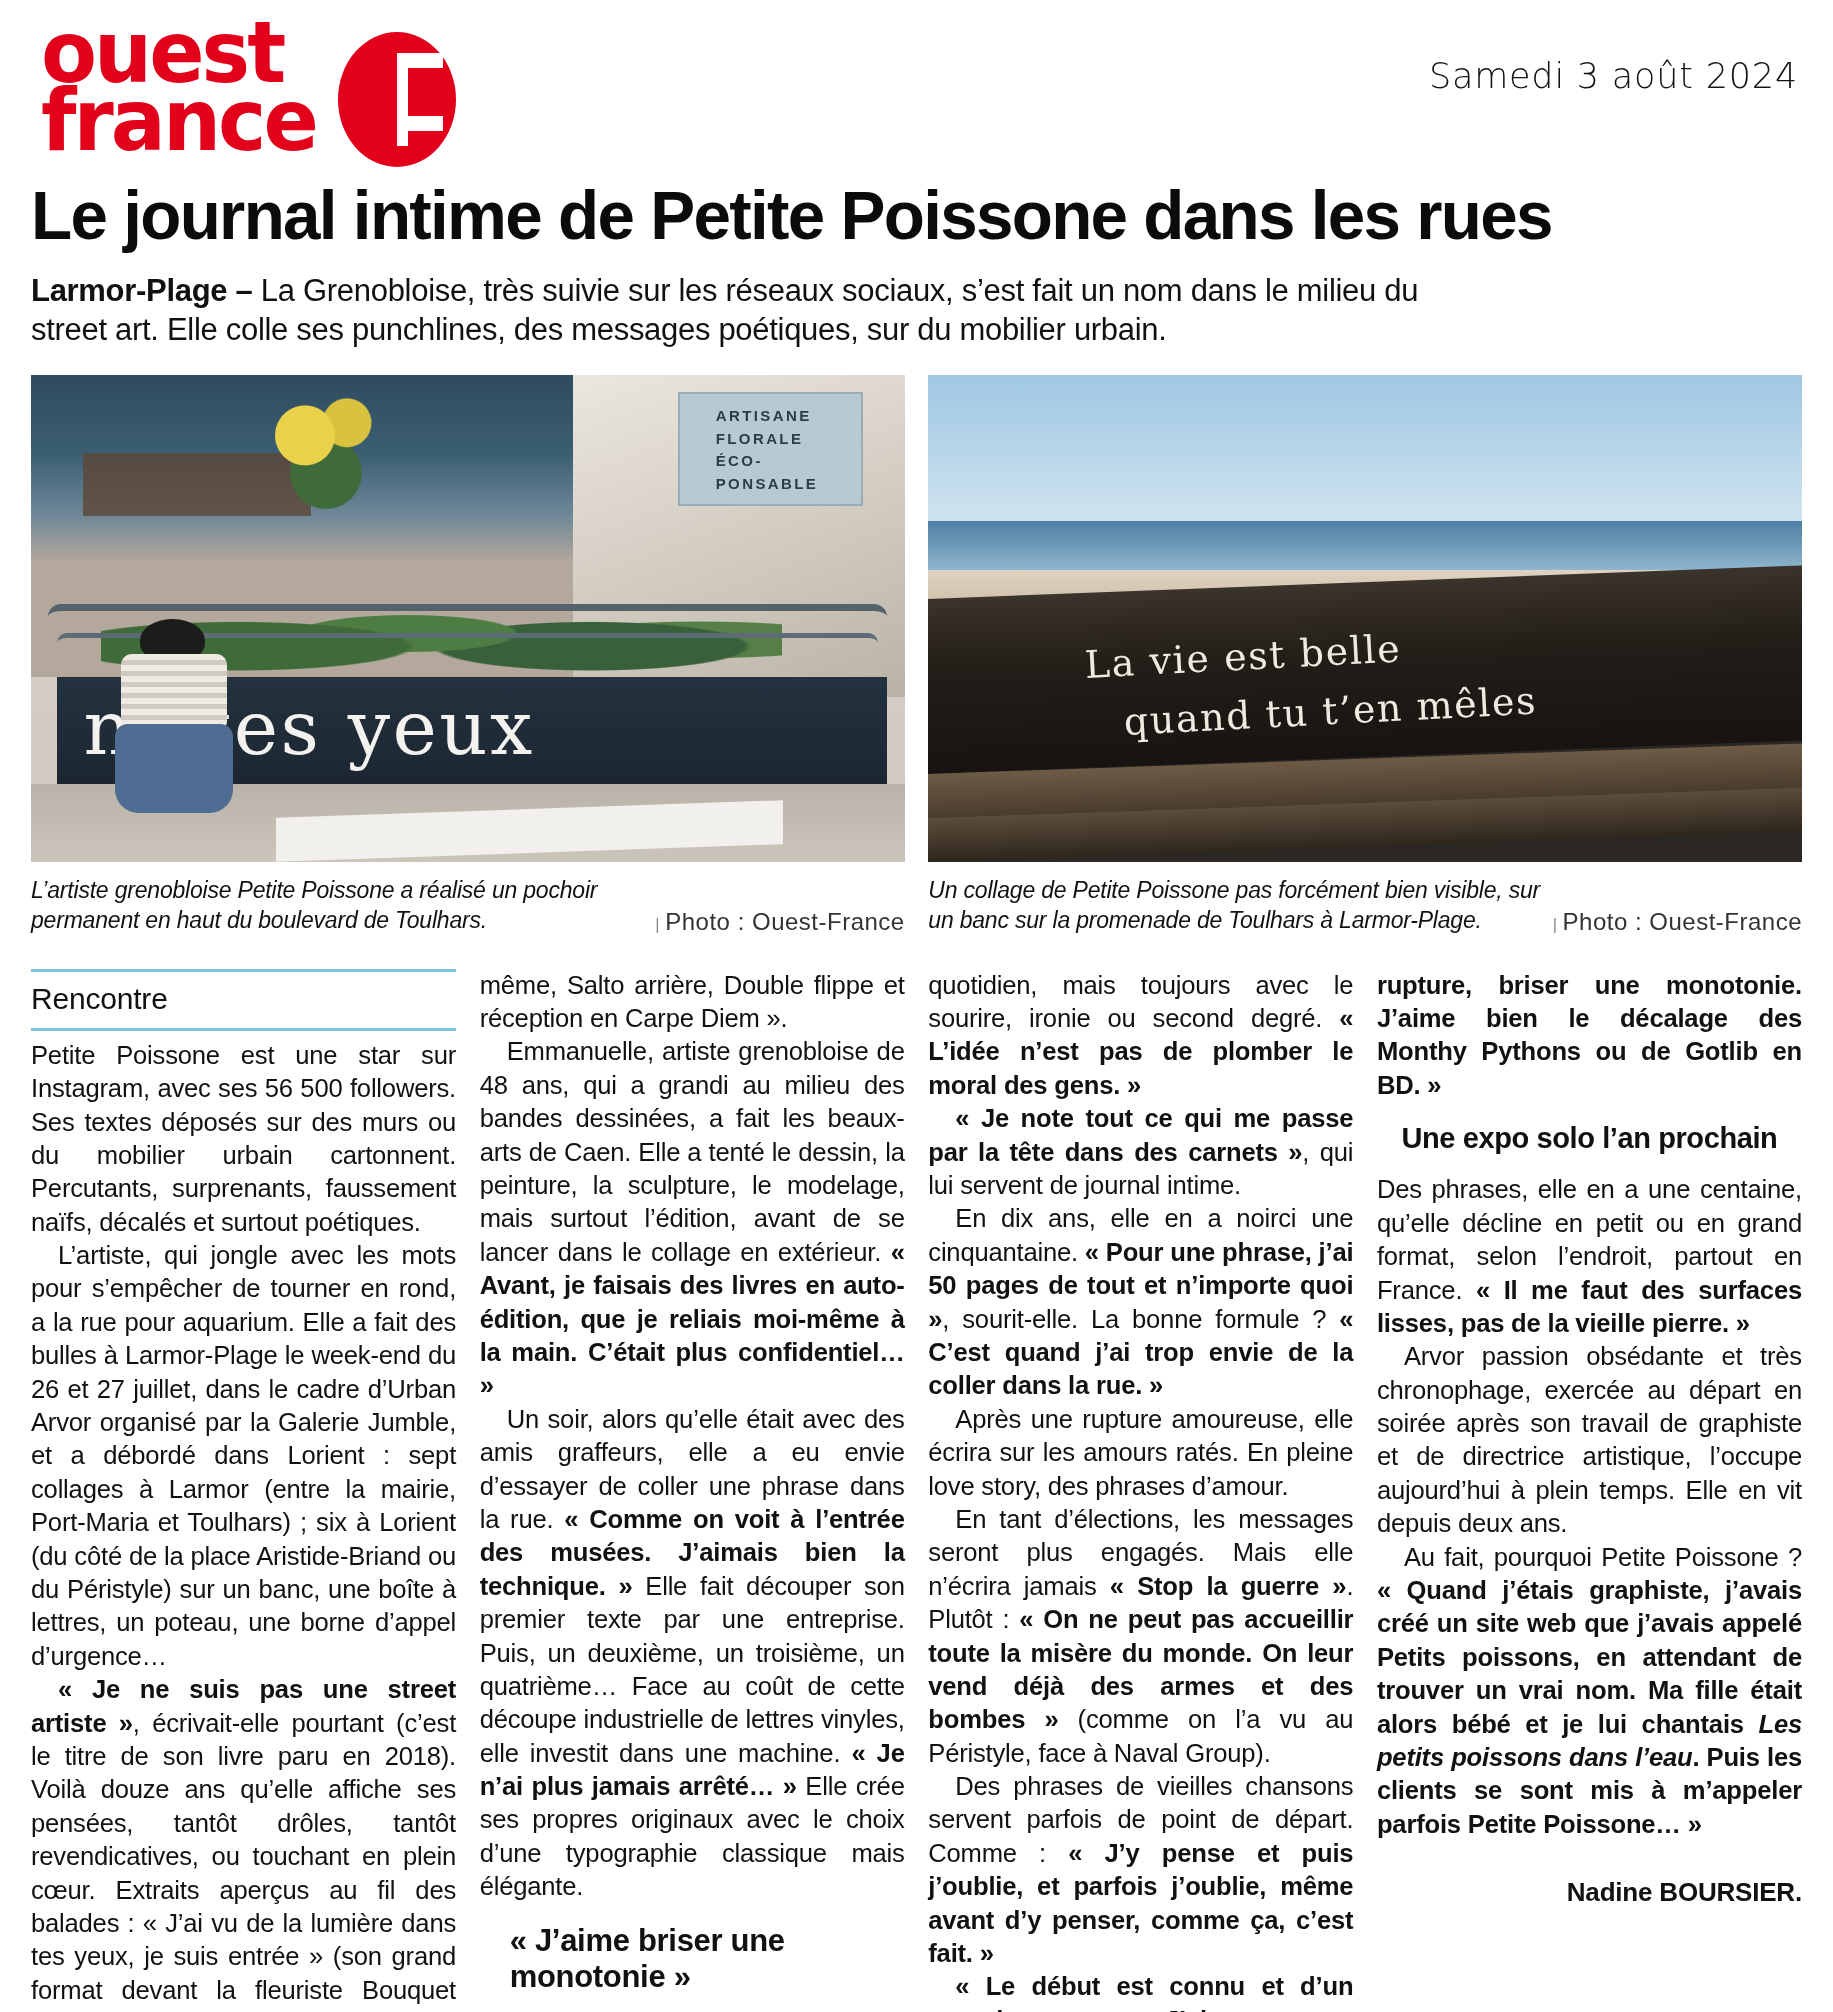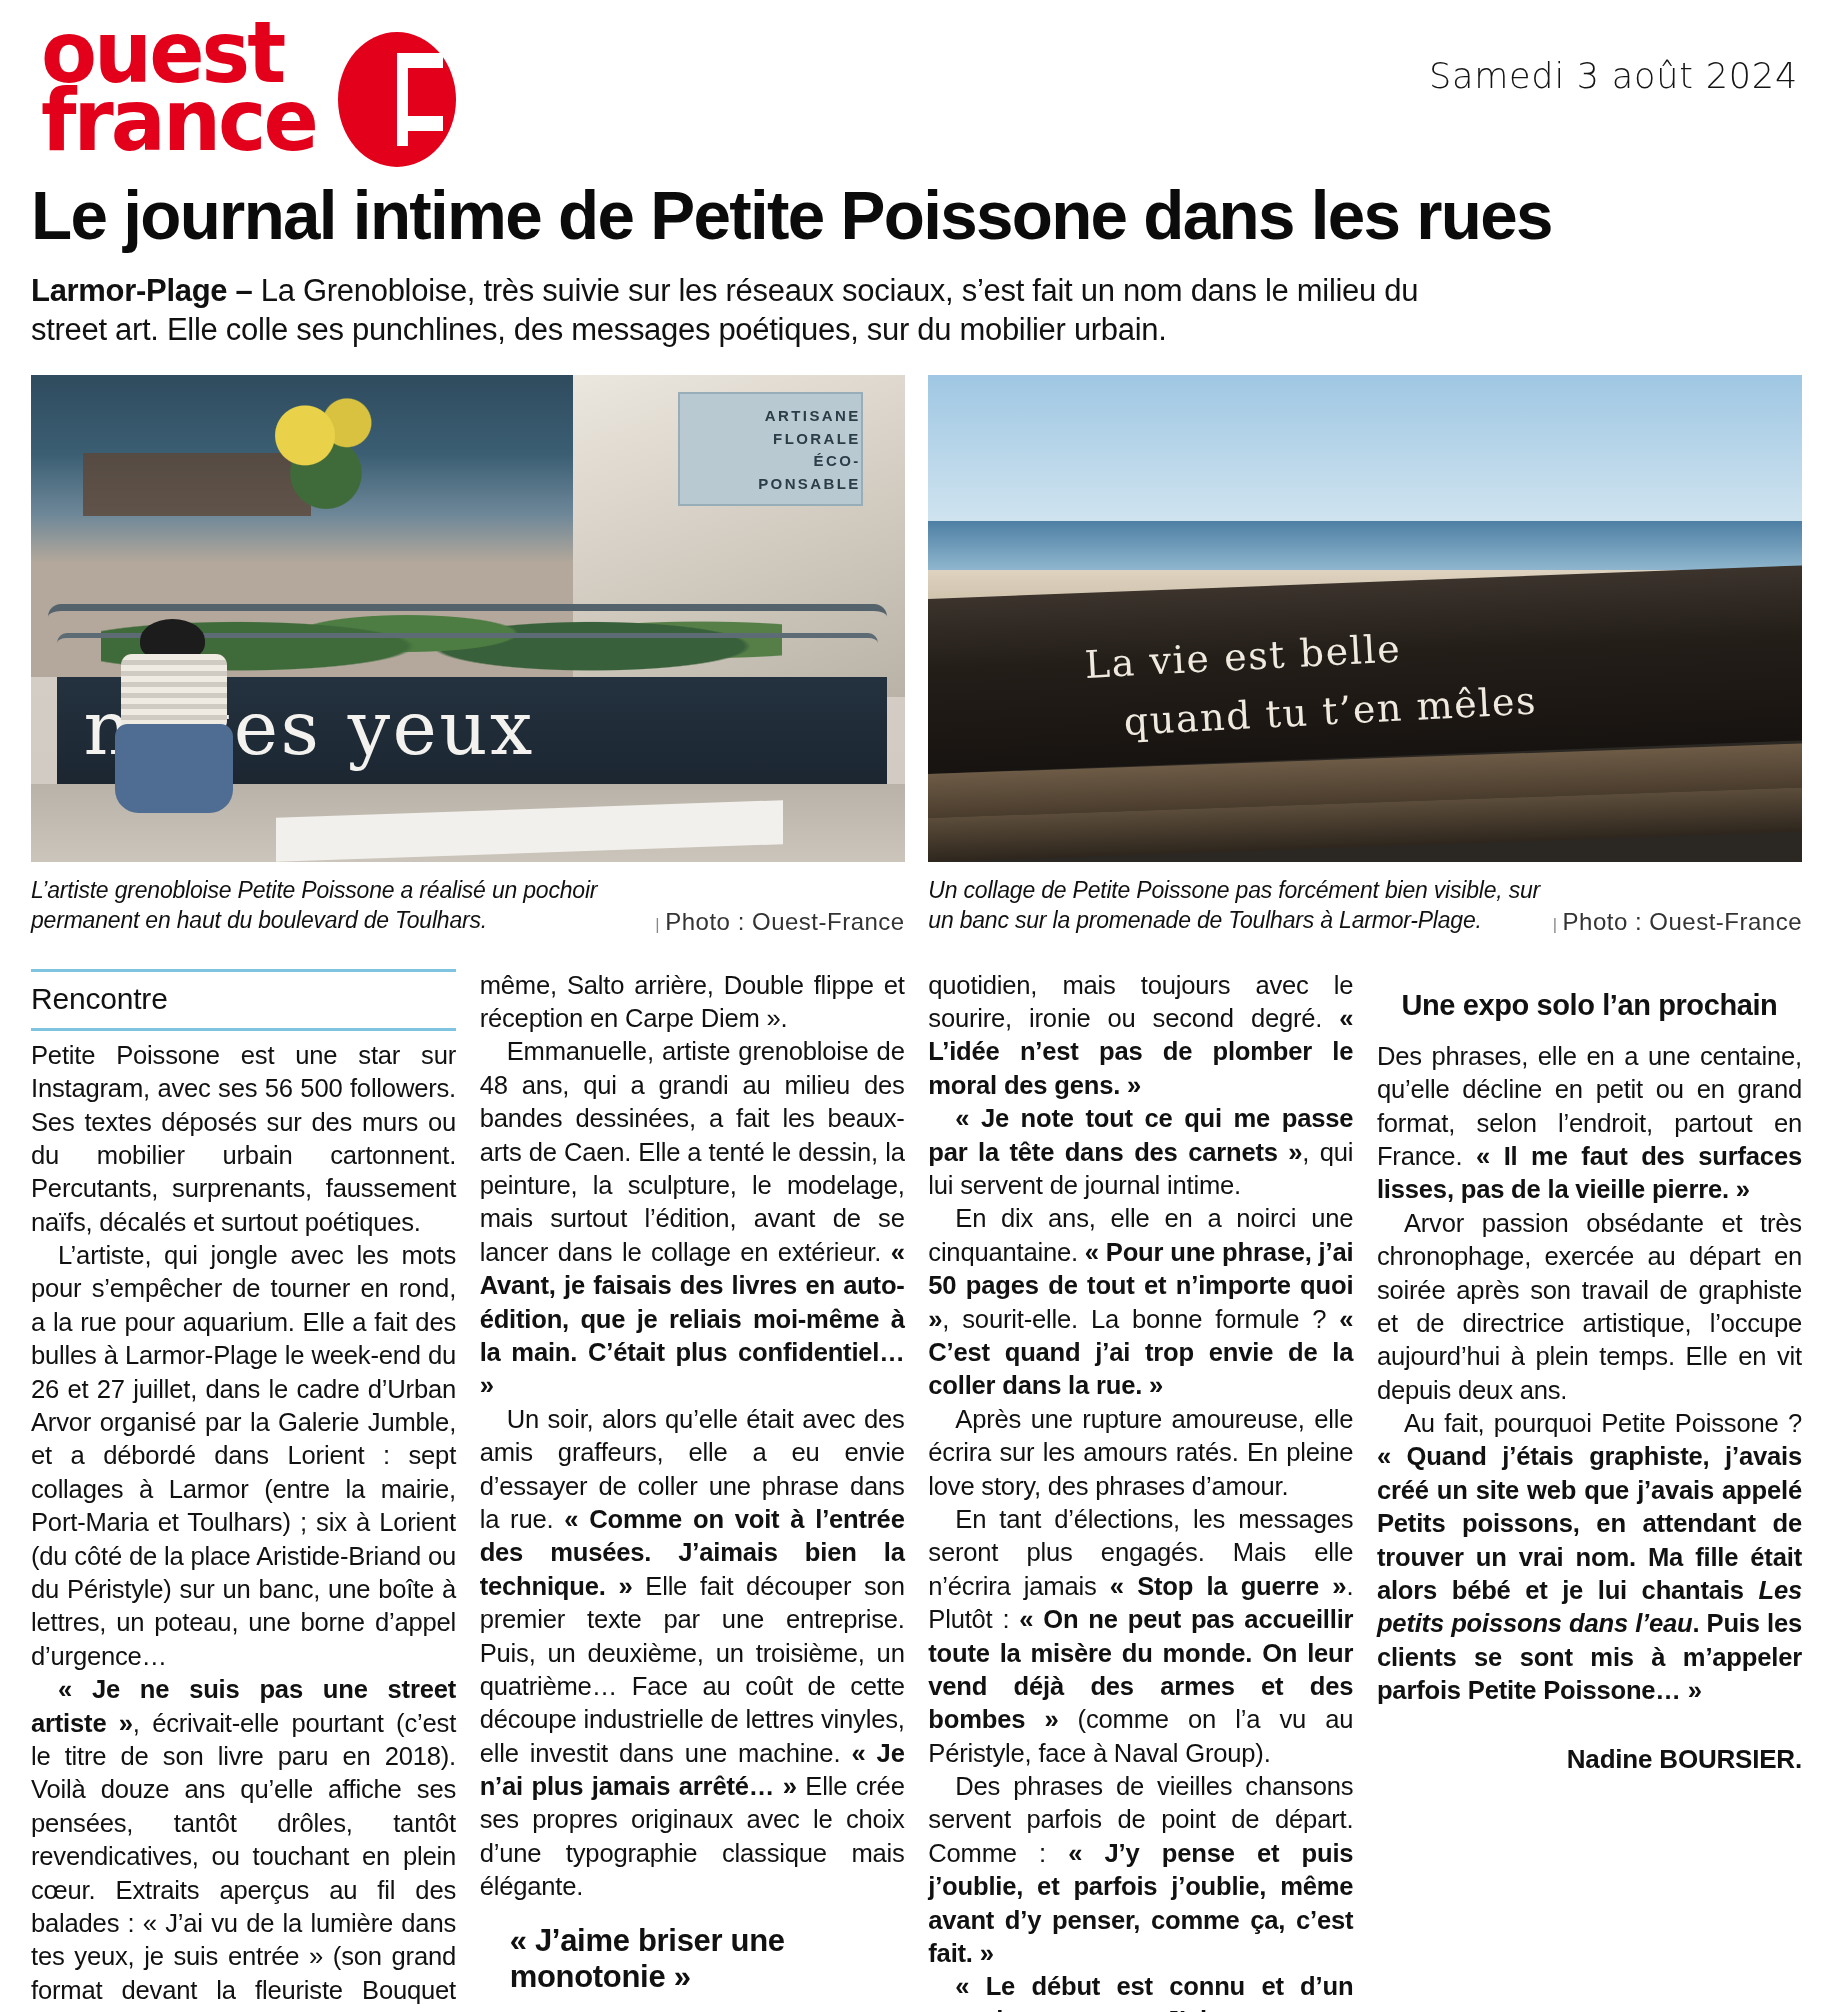--- a/index.html
+++ b/index.html
@@ -77,21 +77,21 @@
 
   
   .photo-street{background:#cfc8c0;}
   .ps-sky{position:absolute;inset:0;background:linear-gradient(#d9d3cb,#cfc9c2);}
   .ps-shopfront{position:absolute;left:0;top:0;width:62%;height:62%;
     background:linear-gradient(180deg,#2f4b5e 0%,#3b5e73 26%,#6d8798 46%,#b3a89b 62%);}
   .ps-wallright{position:absolute;right:0;top:0;width:40%;height:66%;
     background:linear-gradient(160deg,#ece7df,#cfc8bd 60%,#b9b2a6);}
   .ps-sign{position:absolute;right:42px;top:17.3px;width:181px;height:110px;
     background:#b9c9d2;border:2.4px solid #97adb8;}
-  .ps-sign div{font-size:15px;letter-spacing:2.4px;text-align:right;color:#2b3d47;
+  .ps-sign div{font-size:15px;letter-spacing:2.4px;text-align:left;color:#2b3d47;
     font-weight:700;margin-top:11px;line-height:1.5;padding-left:36px;}
   .ps-awn{position:absolute;left:6%;top:16%;width:26%;height:13%;background:#5c4636;opacity:.8;}
   .ps-flowers{position:absolute;left:25%;top:2%;width:16%;height:26%;
     background:radial-gradient(circle at 40% 40%, #e9d24a 0 26%, transparent 27%),
                radial-gradient(circle at 70% 30%, #d8c23f 0 18%, transparent 19%),
                radial-gradient(circle at 55% 70%, #3f6b3a 0 30%, transparent 31%);}
   .ps-plants{position:absolute;left:8%;top:40%;width:78%;height:26%;
     background:radial-gradient(ellipse at 20% 60%, #3f6b3a 0 22%, transparent 23%),
                radial-gradient(ellipse at 45% 50%, #4e7d43 0 20%, transparent 21%),
                radial-gradient(ellipse at 72% 60%, #38603a 0 22%, transparent 23%),
@@ -285,20 +285,21 @@
       <p class="body nofirst"><span>quotidien, mais toujours avec le sourire, ironie ou second degré. </span><b>« L’idée n’est pas de plomber le moral des gens. »</b></p>
       <p class="body"><b>« Je note tout ce qui me passe par la tête dans des carnets »</b><span>, qui lui servent de journal intime.</span></p>
       <p class="body"><span>En dix ans, elle en a noirci une cinquantaine. </span><b>« Pour une phrase, j’ai 50 pages de tout et n’importe quoi »</b><span>, sourit-elle. La bonne formule ? </span><b>« C’est quand j’ai trop envie de la coller dans la rue. »</b></p>
       <p class="body">Après une rupture amoureuse, elle écrira sur les amours ratés. En pleine love story, des phrases d’amour.</p>
       <p class="body"><span>En tant d’élections, les messages seront plus engagés. Mais elle n’écrira jamais </span><b>« Stop la guerre »</b><span>. Plutôt : </span><b>« On ne peut pas accueillir toute la misère du monde. On leur vend déjà des armes et des bombes »</b><span> (comme on l’a vu au Péristyle, face à Naval Group).</span></p>
       <p class="body"><span>Des phrases de vieilles chansons servent parfois de point de départ. Comme : </span><b>« J’y pense et puis j’oublie, et parfois j’oublie, même avant d’y penser, comme ça, c’est fait. »</b></p>
       <p class="body"><b>« Le début est connu et d’un coup je casse tout. J’aime apporter une</b></p>
     </div>
 
     <div class="col">
+      <p class="body nofirst"><b>rupture, briser une monotonie. J’aime bien le décalage des Monthy Pythons ou de Gotlib en BD. »</b></p>
       <div class="subhead">Une expo solo l’an prochain</div>
       <p class="body nofirst"><span>Des phrases, elle en a une centaine, qu’elle décline en petit ou en grand format, selon l’endroit, partout en France. </span><b>« Il me faut des surfaces lisses, pas de la vieille pierre. »</b></p>
       <p class="body">Arvor passion obsédante et très chronophage, exercée au départ en soirée après son travail de graphiste et de directrice artistique, l’occupe aujourd’hui à plein temps. Elle en vit depuis deux ans.</p>
       <p class="body"><span>Au fait, pourquoi Petite Poissone ? </span><b><span>« Quand j’étais graphiste, j’avais créé un site web que j’avais appelé Petits poissons, en attendant de trouver un vrai nom. Ma fille était alors bébé et je lui chantais </span><i>Les petits poissons dans l’eau</i><span>. Puis les clients se sont mis à m’appeler parfois Petite Poissone… »</span></b></p>
       <div class="signature">Nadine BOURSIER.</div>
     </div>
 
   </div>
 </div>
 

